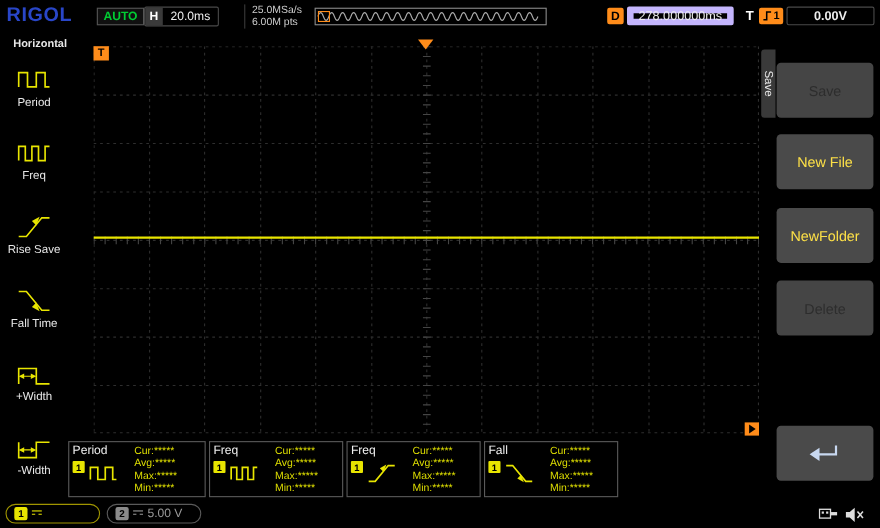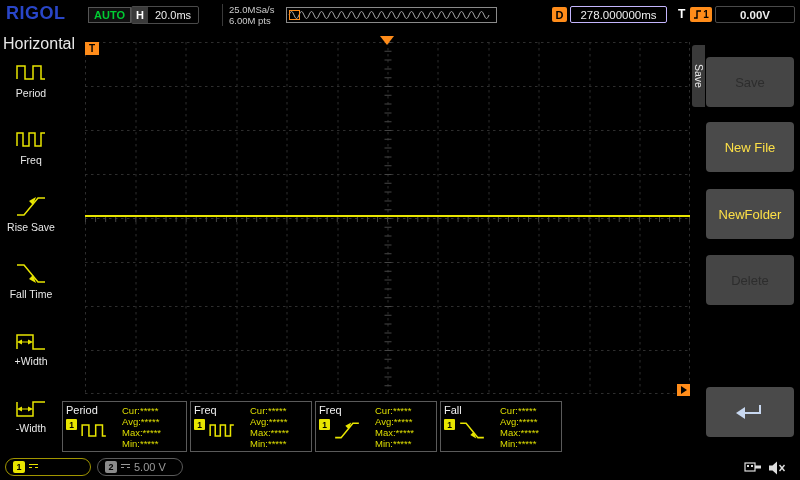--- a/index.html
+++ b/index.html
@@ -20,34 +20,34 @@
   .h-value { padding:0 7px; color:#eee; font-size:11px; display:flex; align-items:center; }
   .srate { position:absolute; left:222px; top:4px; color:#ccc; font-size:9.5px;
           line-height:11px; border-left:1px solid #3a3a3a; padding-left:6px; }
   .wavebar { position:absolute; left:286px; top:7px; width:211px; height:16px;
           border:1px solid #8a8a8a; background:#000; }
   .wavebar-marker { position:absolute; left:2px; top:2px; width:11px; height:10px;
           border:1px solid #ff8c1a; }
   .d-badge { position:absolute; left:552px; top:7px; width:15px; height:15px; background:#ff8c1a;
           color:#000; font-size:11px; font-weight:bold; border-radius:2px;
           display:flex; align-items:center; justify-content:center; }
-  .d-box { position:absolute; left:570px; top:6px; width:97px; height:17px; border:1px solid #c4b5fd;
+  .d-box { position:absolute; left:570px; top:6px; width:97px; height:17px; border:6px solid #c4b5fd;
           border-radius:2px; color:#eee; font-size:11.5px;
           display:flex; align-items:center; justify-content:center; }
   .t-label { position:absolute; left:678px; top:7px; color:#fff; font-size:12px; font-weight:bold; }
   .t-badge { position:absolute; left:690px; top:7px; width:22px; height:15px; background:#ff8c1a;
           border-radius:2px; display:flex; align-items:center; justify-content:center; gap:1px;
           color:#000; font-size:10px; font-weight:bold; }
   .t-box { position:absolute; left:715px; top:6px; width:80px; height:17px; border:1px solid #4a4a4a;
           border-radius:2px; color:#eee; font-size:11.5px;
           display:flex; align-items:center; justify-content:center;font-weight:bold; }
 
   
   .left-menu { position:absolute; left:0; top:30px; width:62px; height:425px; background:#000; }
-  .left-menu-title { position:absolute; left:3px; top:5px; color:#e8e8e8; font-size:16px; }
+  .left-menu-title { position:absolute; left:12px; top:5px; color:#e8e8e8; font-size:10px;font-weight:bold; }
   .left-items { position:absolute; left:0; top:24px; width:62px; }
   .left-item { height:67px; display:flex; flex-direction:column; align-items:center;
           justify-content:flex-start; padding-top:5px; cursor:pointer; }
   .left-item .lbl { color:#e8e8e8; font-size:10.5px; margin-top:2px; white-space:nowrap; }
 
   
   .graticule { position:absolute; left:85px; top:42px; width:605px; height:352px; background:#000; }
   .t-corner { position:absolute; left:0; top:0; width:14px; height:13px; background:#ff8c1a;
           color:#000; font-size:10px; font-weight:bold; display:flex; align-items:center;
           justify-content:center; }

